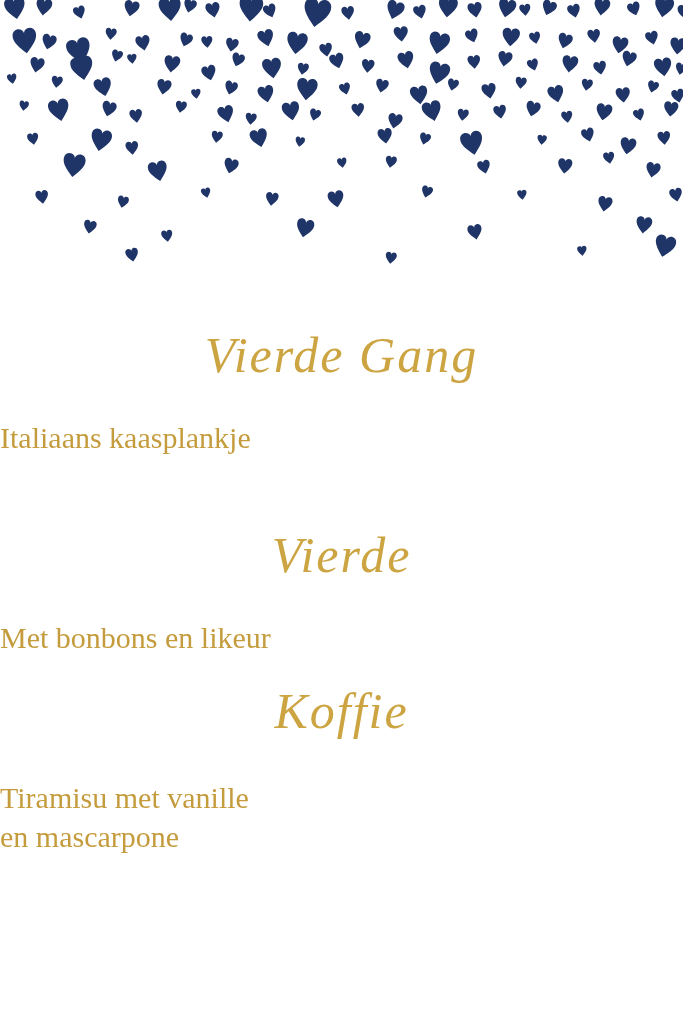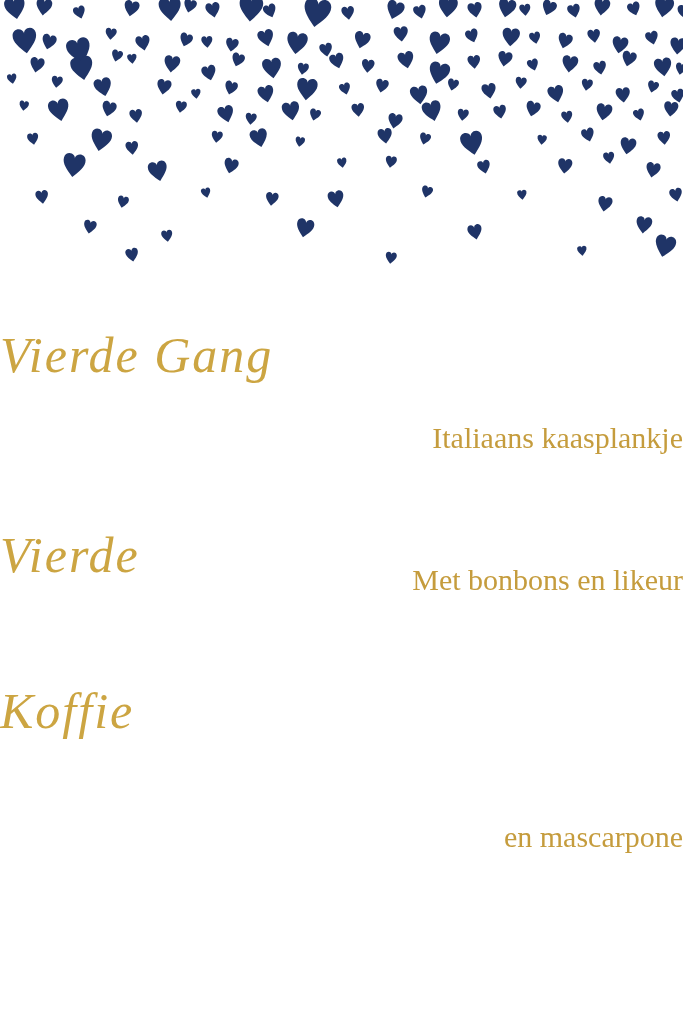--- a/index.html
+++ b/index.html
@@ -25,34 +25,35 @@
   }
   .heart {
     position: absolute;
     fill: var(--navy, #1f3467);
     overflow: visible;
   }
   .course-title {
     position: absolute;
     left: 0;
     right: 0;
+    text-align: center;
     font-family: "Liberation Serif", serif;
     font-style: italic;
     font-weight: 400;
     font-size: 50px;
     letter-spacing: 2px;
     color: var(--gold-script, #cca542);
     line-height: 1.1;
     white-space: nowrap;
   }
   .course-item {
     position: absolute;
     left: 0;
     right: 0;
-    text-align: right;
+    text-align: left;
     font-family: "Liberation Serif", serif;
     font-size: 30px;
     color: var(--gold-text, #c59c3d);
     line-height: 39px;
     white-space: nowrap;
   }
 </style>
 </head>
 <body>
 
@@ -496,18 +497,19 @@
       </svg>
       <svg viewBox="0 0 100 100" class="heart" style="left: 652px; top: 232px; width: 26px; height: 27px; transform: rotate(14deg);">
         <use href="#heart-shape"></use>
       </svg>
     </div>
 
   <div class="course-title" style="top:328px">Vierde Gang</div>
   <div class="course-item" style="top:418px">Italiaans kaasplankje</div>
 
   <div class="course-title" style="top:528px">Vierde</div>
-  <div class="course-item" style="top:560px">Met bonbons en likeur</div>
+  <div class="course-item" style="top:618px">Met bonbons en likeur</div>
 
   <div class="course-title" style="top:684px">Koffie</div>
+  <div class="course-item" style="top:778px">Tiramisu met vanille</div>
   <div class="course-item" style="top:817px">en mascarpone</div>
 
 </div>
 
 </body></html>

